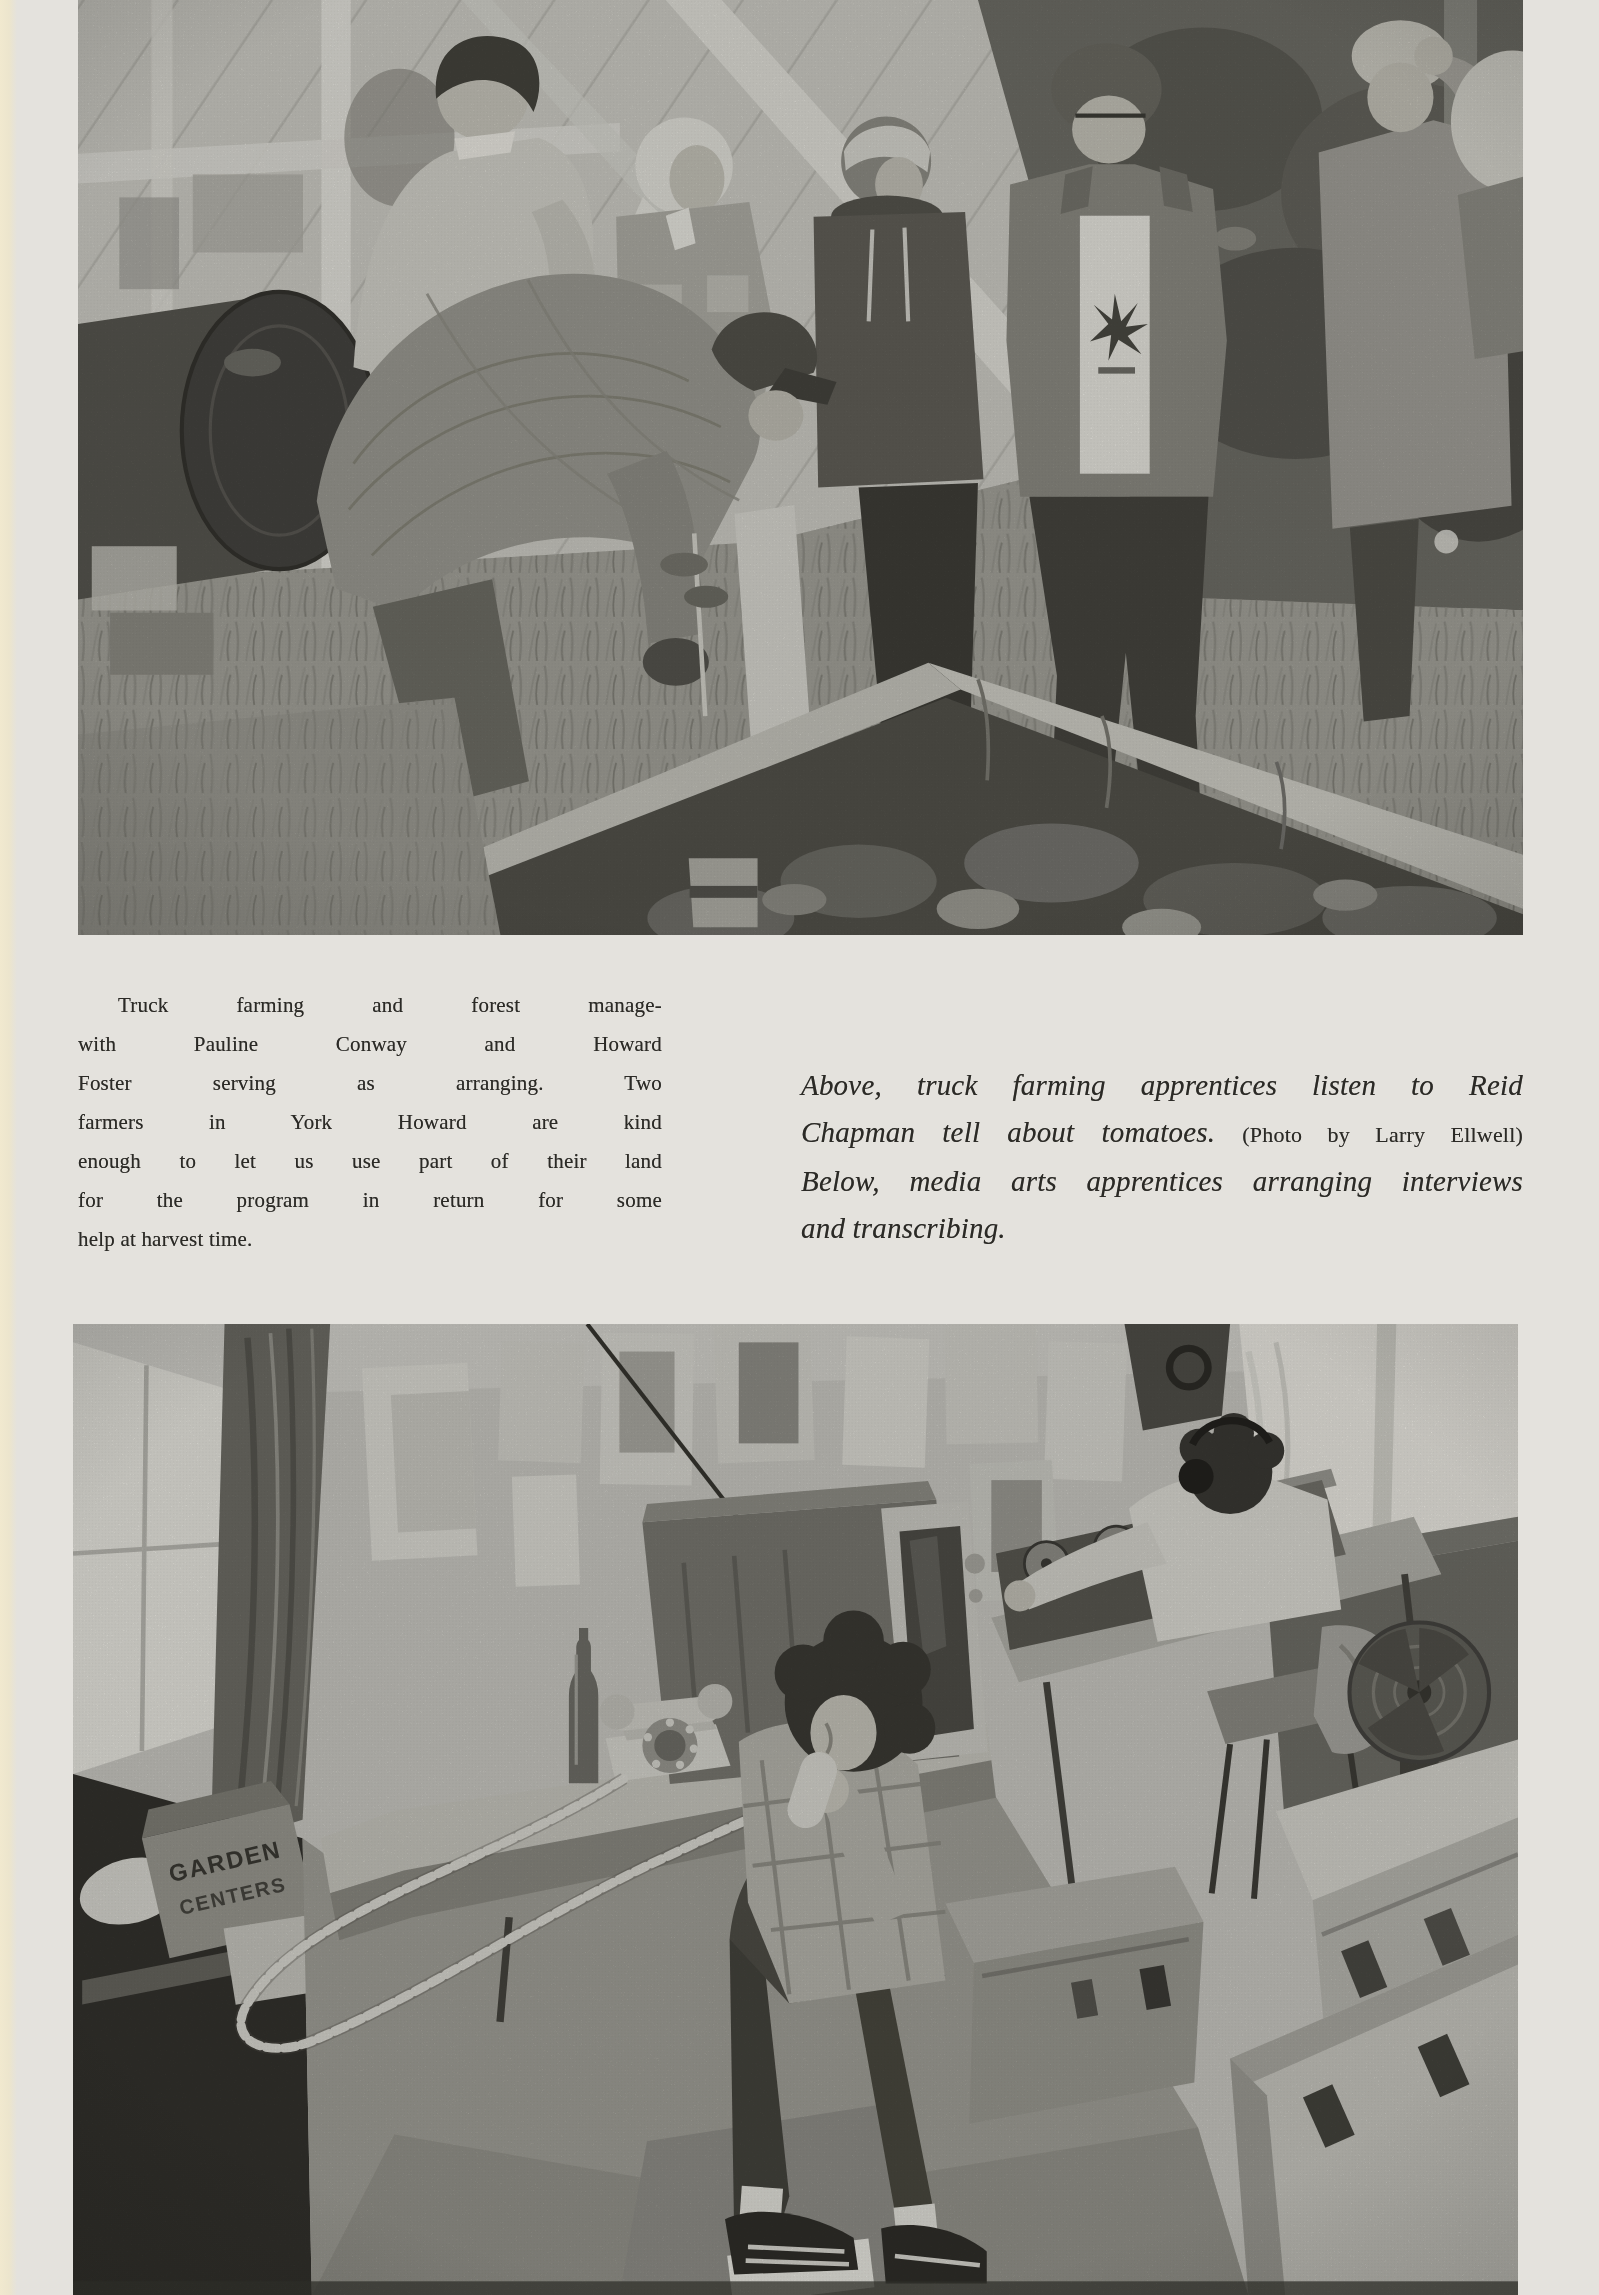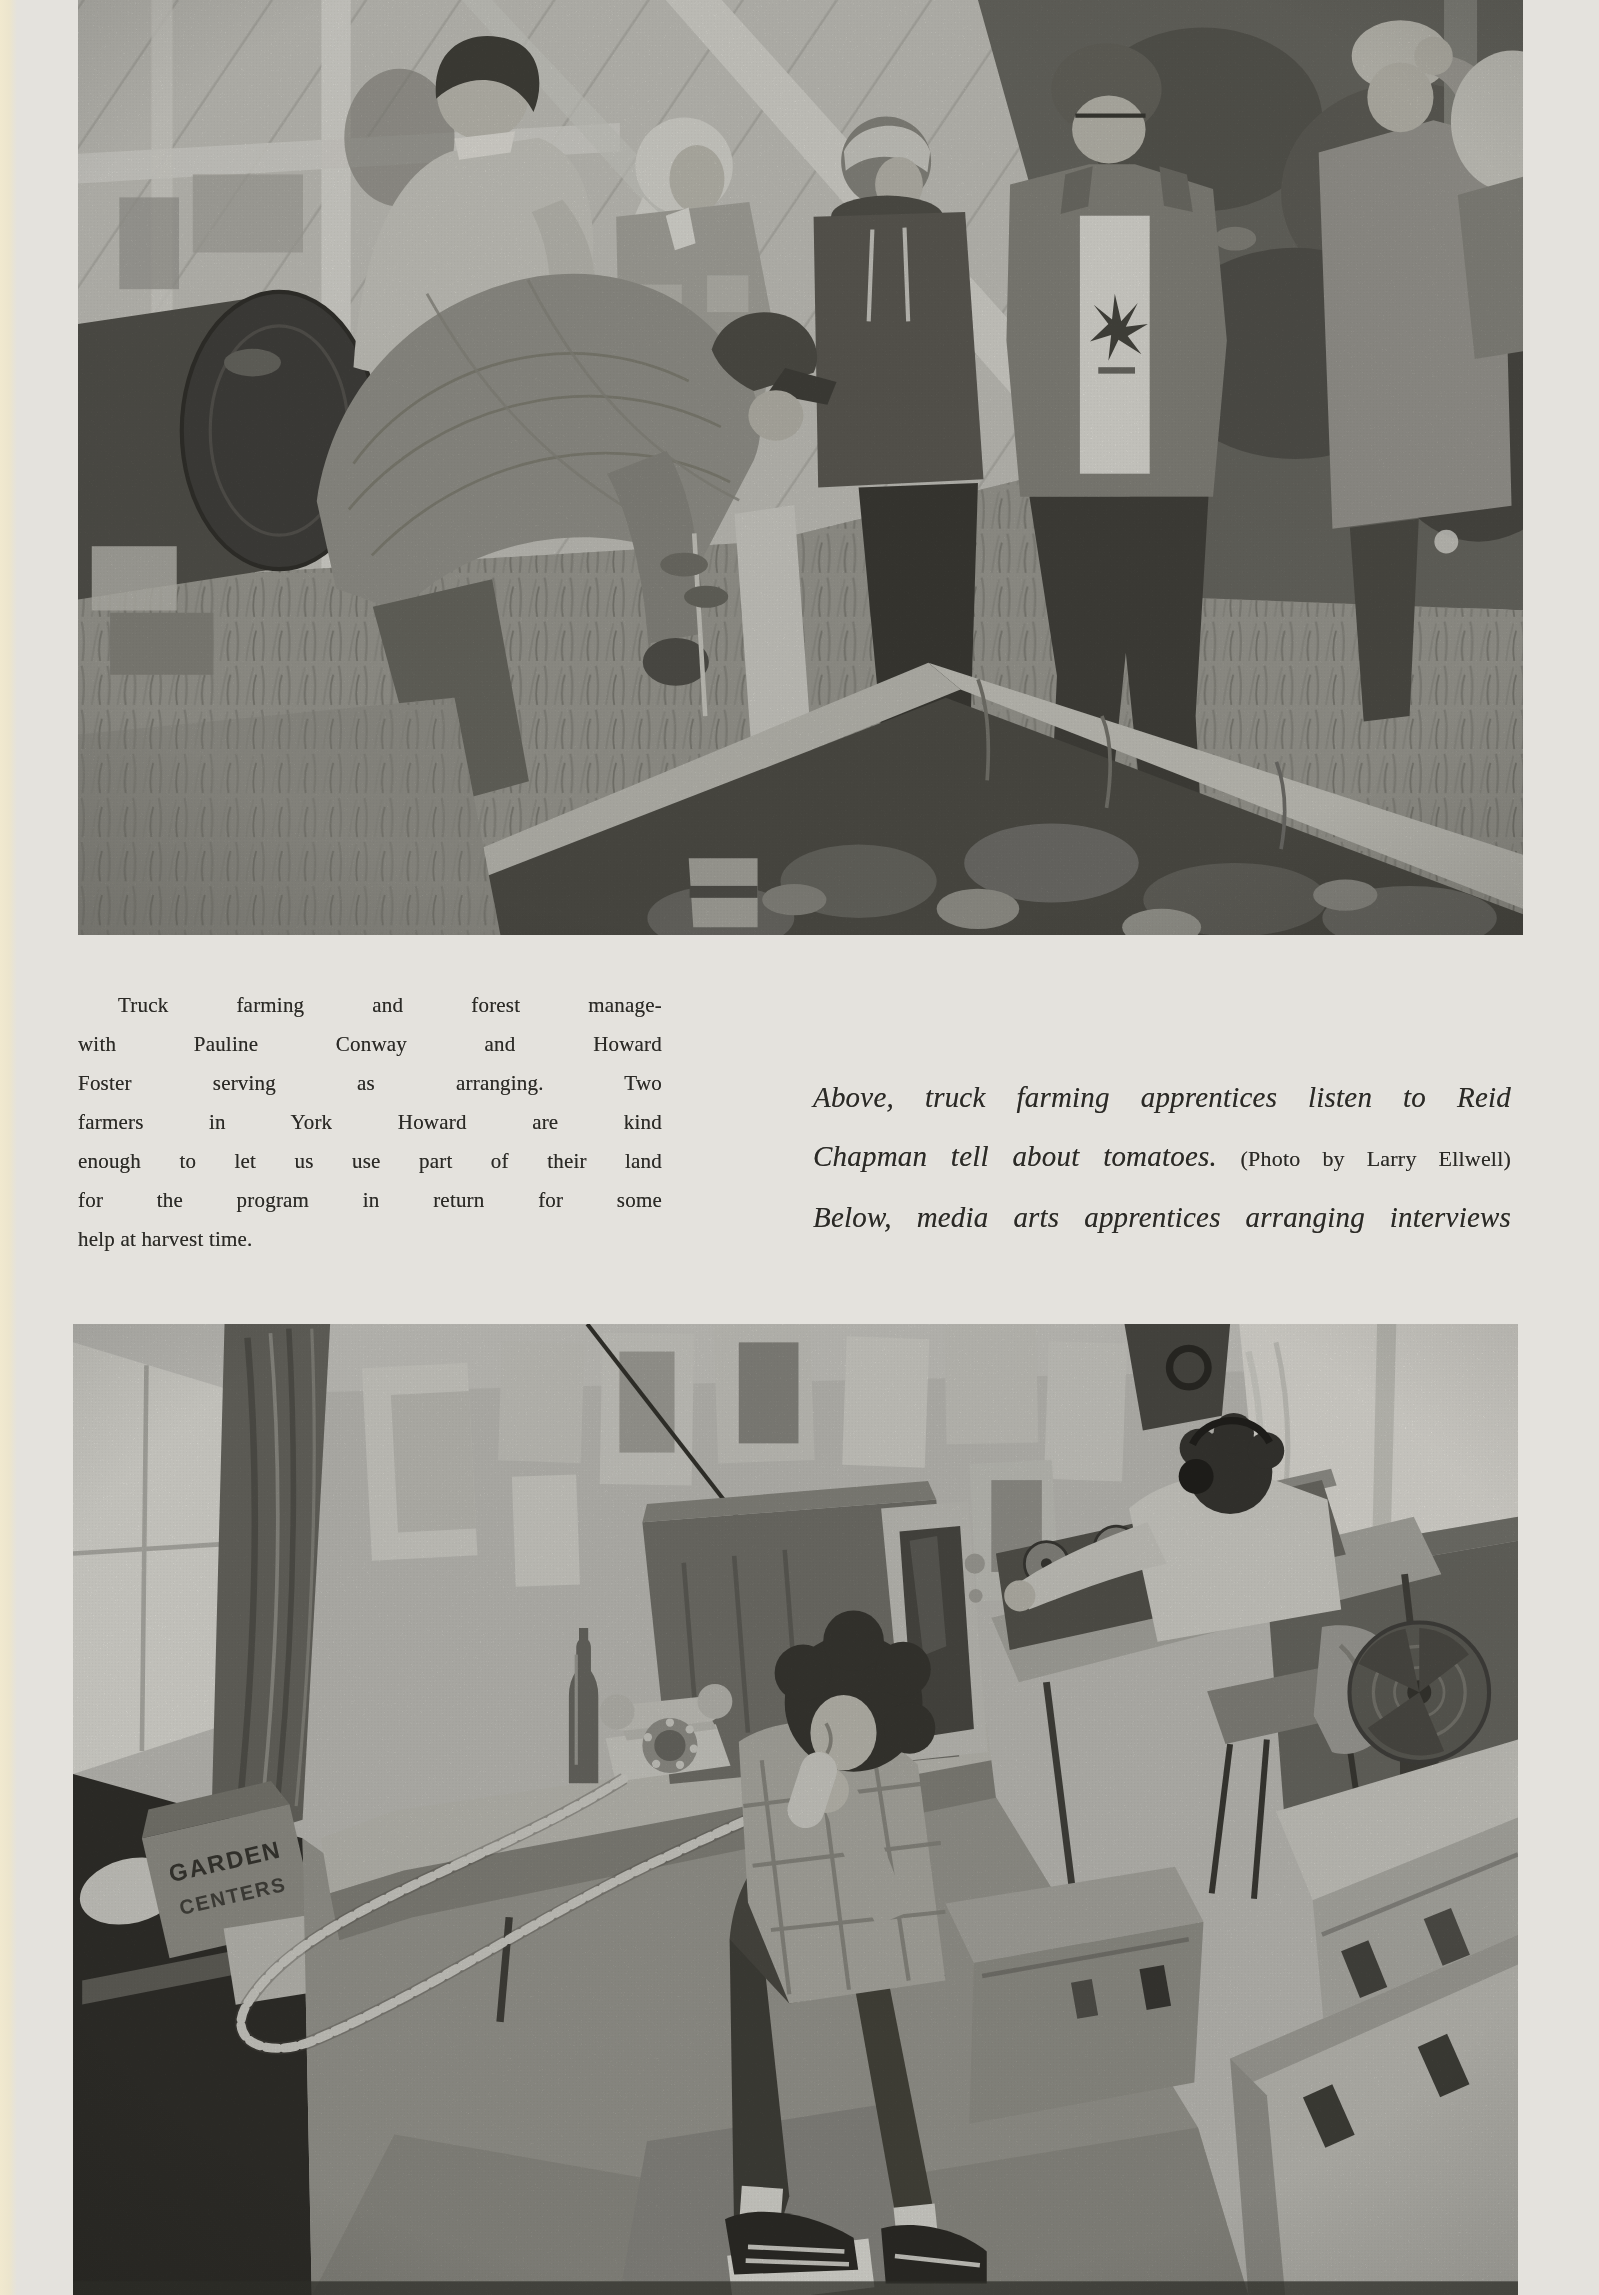--- a/index.html
+++ b/index.html
@@ -24,21 +24,21 @@
   }
   .body-text p{margin:0;text-align:justify;text-align-last:justify;}
   .body-text p.first{text-indent:40px;}
   .body-text p.last{text-align-last:left;}
 
   .caption{
     position:absolute;left:797px;top:1060px;width:730px;
     color:#2b2a26;font-size:29px;line-height:43px;letter-spacing:0.2px;
     text-shadow:0 0 0.5px rgba(43,42,38,.5);
   }
-  .caption p{margin:16px;text-align:justify;text-align-last:justify;}
+  .caption p{margin:4px;text-align:justify;text-align-last:justify;}
   .caption p.last{text-align-last:left;}
   .caption .it{font-style:italic;}
   .caption .rm{font-style:normal;font-size:22px;}
 </style>
 </head>
 <body>
 
 <div class="page">
 
   <div class="edge-strip"></div>
@@ -222,20 +222,21 @@
     <p>farmers in York Howard are kind</p>
     <p>enough to let us use part of their land</p>
     <p>for the program in return for some</p>
     <p class="last">help at harvest time.</p>
   </section>
 
   <section class="caption">
     <p><span class="it">Above, truck farming apprentices listen to Reid</span></p>
     <p><span class="it">Chapman tell about tomatoes.</span> <span class="rm">(Photo by Larry Ellwell)</span></p>
     <p><span class="it">Below, media arts apprentices arranging interviews</span></p>
+    <p class="last"><span class="it">and transcribing.</span></p>
   </section>
 
   <figure class="photo photo-bottom" role="img" aria-label="Black-and-white photograph: media arts apprentices in a trailer office; one with curly hair sits on an equipment trunk talking on a telephone with a long coiled cord, another wearing headphones works at a desk with a typewriter and tape recorder; newspaper clippings cover the wall, a television sits on a shelf and bright windows flank the room.">
     <svg viewBox="0 0 3147 2117" preserveAspectRatio="none">
       <defs>
         <pattern id="dotsB" width="10" height="10" patternUnits="userSpaceOnUse" patternTransform="rotate(45)">
           <circle cx="2.5" cy="2.5" r="1.6" fill="#26251f"></circle>
           <circle cx="7.5" cy="7.5" r="1.6" fill="#26251f"></circle>
         </pattern>
         <filter id="grainB" x="0" y="0" width="100%" height="100%">

